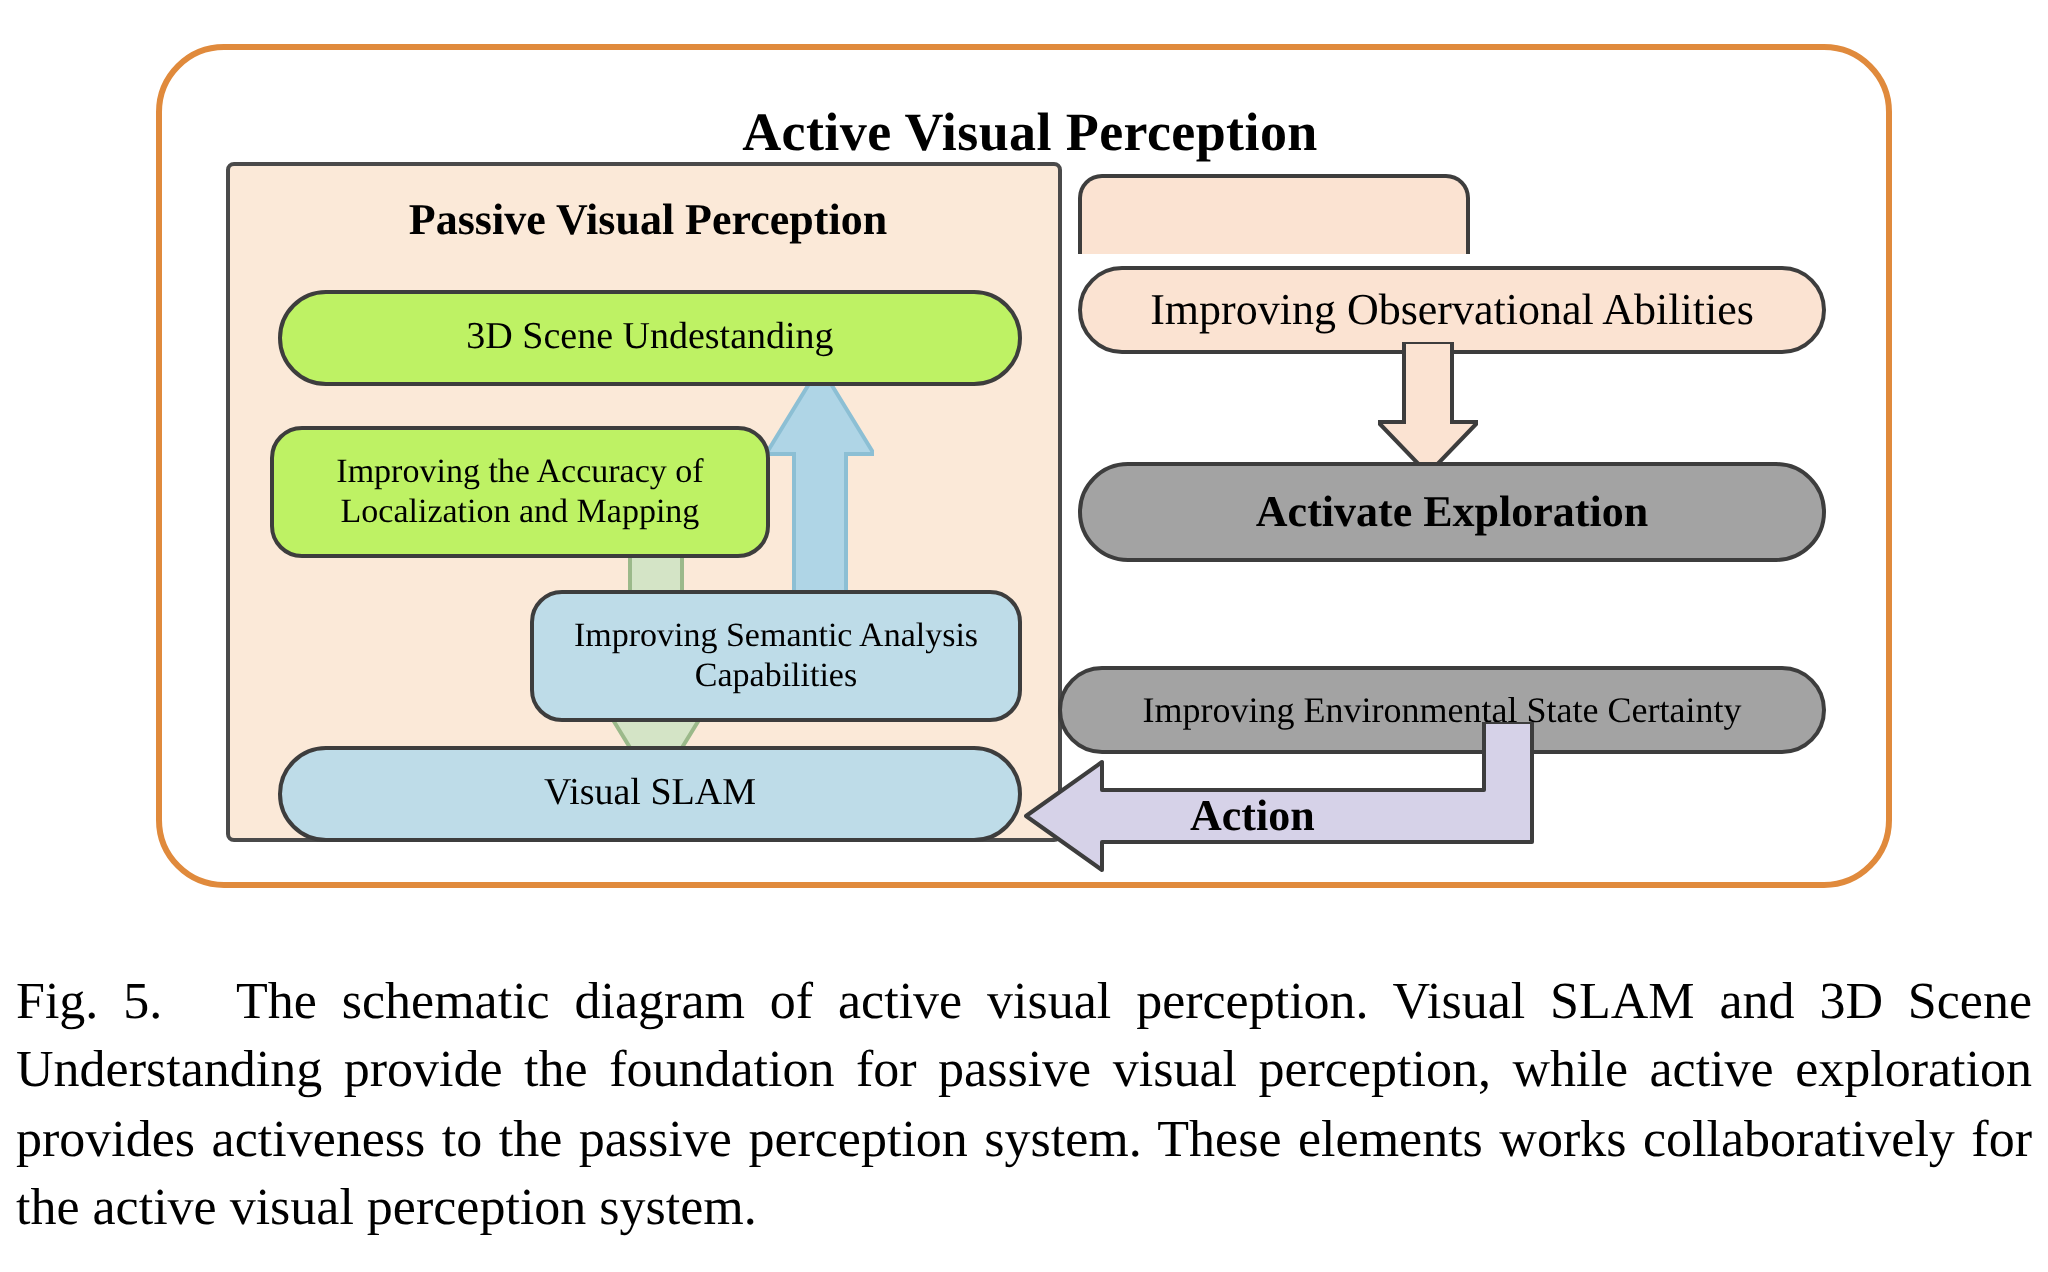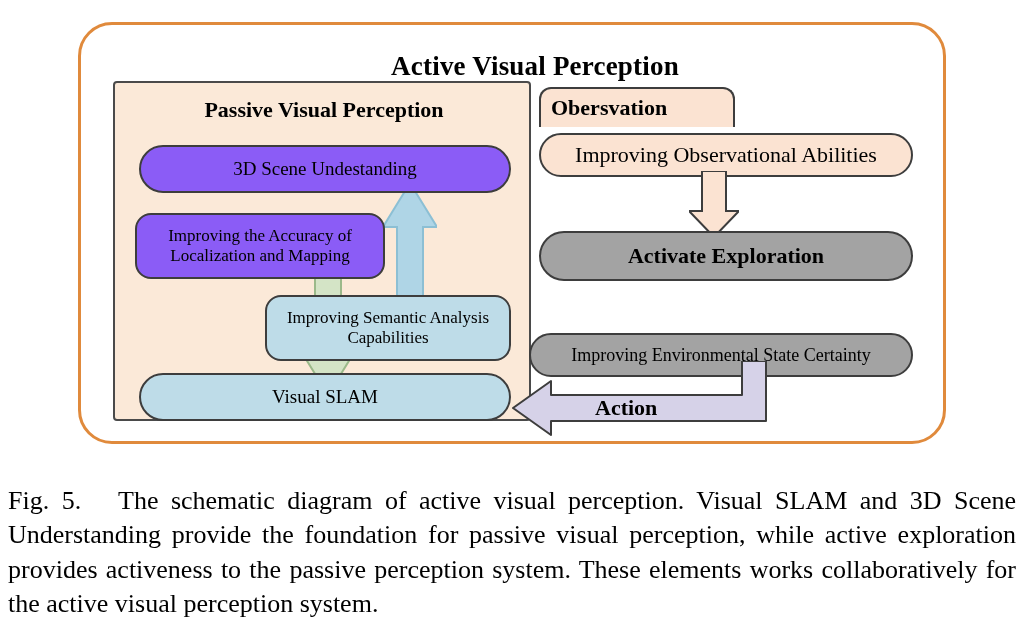--- a/index.html
+++ b/index.html
@@ -38,21 +38,20 @@
 
   .main-title {
     position: absolute;
     left: 0;
     top: 26px;
     width: 868px;
     text-align: center;
     font-size: 27px;
     font-weight: bold;
     letter-spacing: 0.2px;
-    margin-left: 20px;
   }
 
   
   .passive-panel {
     position: absolute;
     left: 32px;
     top: 56px;
     width: 418px;
     height: 340px;
     background: #FBE9D8;
@@ -77,21 +76,21 @@
     border: 2px solid #3d3d3d;
     border-radius: 26px;
     display: flex;
     align-items: center;
     justify-content: center;
     text-align: center;
     line-height: 1.15;
   }
 
   .pill-green {
-    background: #8b5cf6;
+    background: #bef264;
   }
   .pill-blue {
     background: #BEDCE8;
   }
   .pill-peach {
     background: #FBE3D2;
   }
   .pill-purple {
     background: #a3a3a3;
   }
@@ -234,21 +233,20 @@
       <div class="pill pill-green p-scene">3D Scene Undestanding</div>
 
       <div class="pill pill-green p-accuracy">Improving the Accuracy of Localization and Mapping</div>
 
       <div class="pill pill-blue p-slam">Visual SLAM</div>
 
       <div class="pill pill-blue p-semantic">Improving Semantic Analysis Capabilities</div>
     </div>
 
     <div class="obs-tab"></div>
-    <div class="obs-label">Obersvation</div>
 
     <div class="pill pill-peach r-observational">Improving Observational Abilities</div>
 
     <svg class="arrow-obs-to-activate" viewBox="0 0 50 66">
       <polygon points="13,0 37,0 37,40 50,40 25,66 0,40 13,40" fill="#FBE3D2" stroke="#3d3d3d" stroke-width="2"></polygon>
     </svg>
 
     <div class="pill pill-purple r-activate">Activate Exploration</div>
 
     <div class="pill pill-purple r-certainty">Improving Environmental State Certainty</div>

